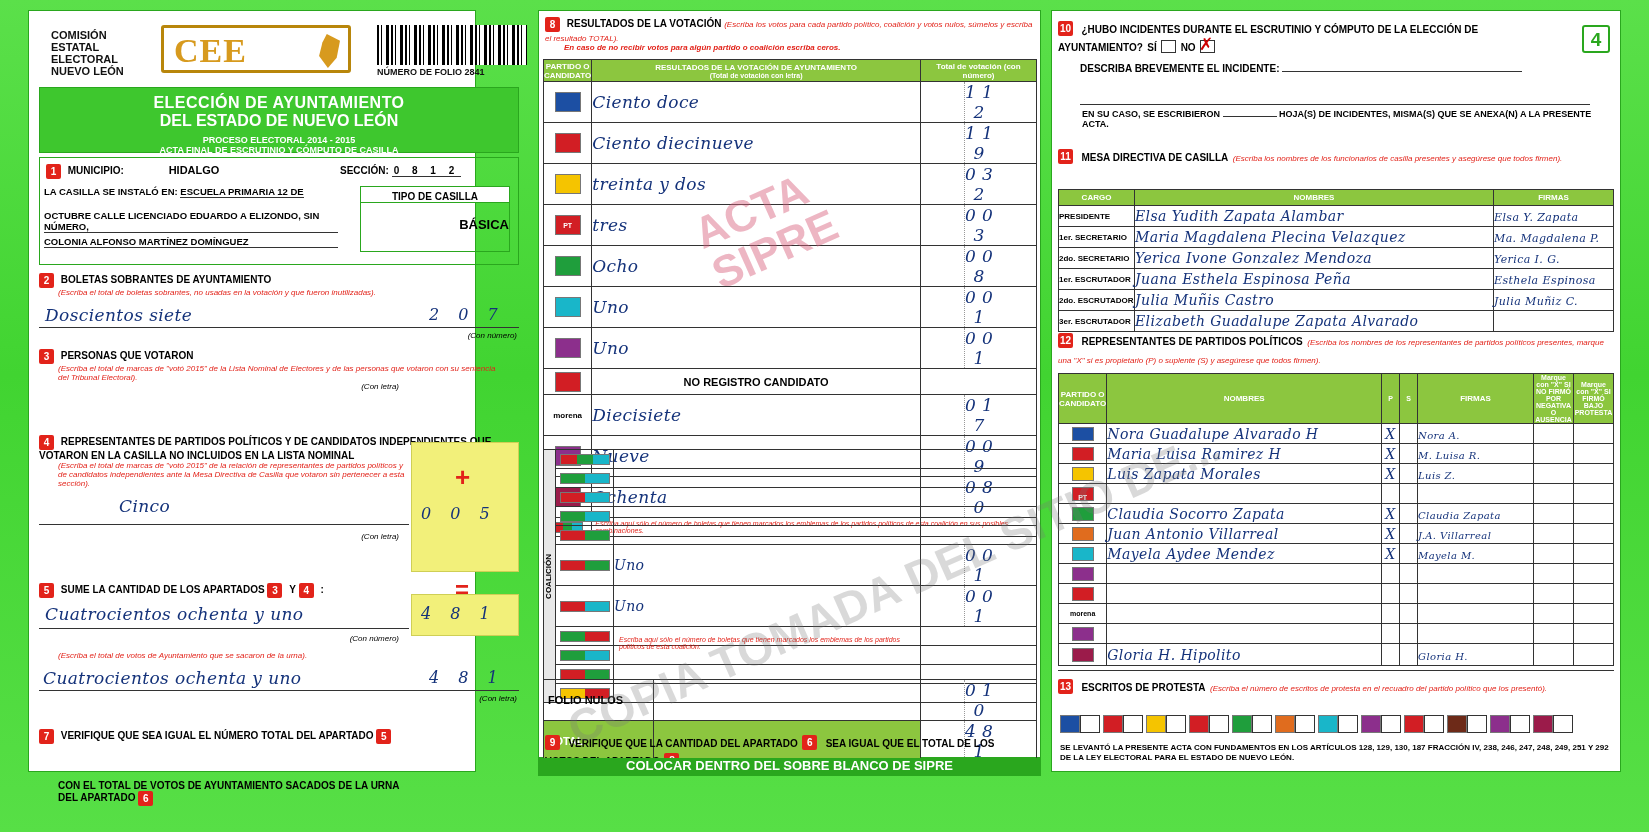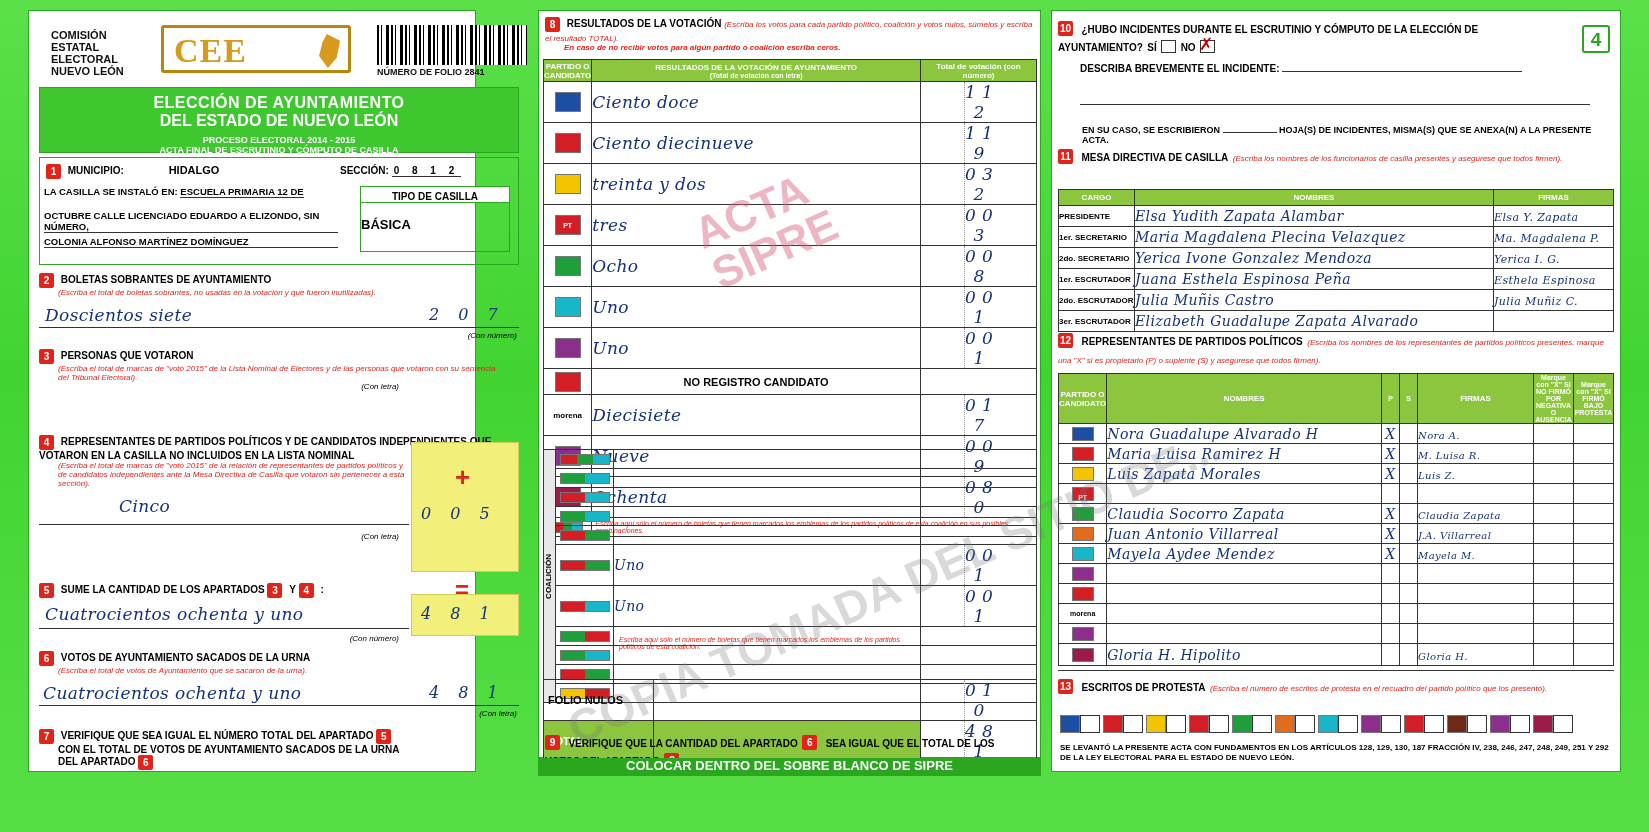--- a/index.html
+++ b/index.html
@@ -25,21 +25,21 @@
 
   .num {
     display:inline-block; width:15px; height:15px; line-height:15px;
     background:#e2231a; color:#fff; font-weight:bold; font-size:10px;
     text-align:center; border-radius:2px; vertical-align:middle; margin-right:4px;
   }
   .red { color:#e2231a; }
   .bold { font-weight:bold; }
   .ital { font-style:italic; }
   .t8 { font-size:8px; }
-  .t9 { font-size:9px;margin-top:16px; }
+  .t9 { font-size:9px; }
   .t10 { font-size:10px; }
   .t11 { font-size:11px; }
 
   
   .hw {
     font-family:"DejaVu Serif", serif;
     font-style:italic;
     color:#14327a;
     font-size:17px;
     letter-spacing:.4px;
@@ -62,21 +62,21 @@
   .greenbar .l1 { margin-top:6px; font-size:16px; font-weight:bold; letter-spacing:.5px;}
   .greenbar .l2 { font-size:16px; font-weight:bold; }
   .greenbar .l3 { font-size:9px; font-weight:bold; margin-top:5px;}
   .greenbar .l4 { font-size:9px; font-weight:bold; }
 
   .box1 { position:absolute; left:10px; top:146px; width:480px; height:108px; border:1px solid #2aa71e; }
   .line { border-bottom:1px solid #333; }
 
   .sectbox { position:absolute; right:8px; top:28px; width:150px; height:66px; border:1px solid #2aa71e; }
   .sectbox .hd { background:#fff; text-align:center; font-size:10px; font-weight:bold; padding-top:4px; border-bottom:1px solid #2aa71e;}
-  .sectbox .val { text-align:left; padding-top:14px;}
+  .sectbox .val { text-align:right; padding-top:14px;}
 
   .yellow { background:#f2f07a; }
 
   
   .tbl { border-collapse:collapse; width:100%; }
   .tbl td, .tbl th { border:1px solid #333; padding:0; }
   .hdrow { background:#8cc63f; color:#fff; font-size:8px; font-weight:bold; text-align:center;}
   .party-cell { width:34px; height:26px; text-align:center; }
   .partyico {
     display:inline-block; width:26px; height:20px; border:1px solid #777; vertical-align:middle;
@@ -213,39 +213,35 @@
         <div class="yellow" style="position:absolute;left:372px;top:-4px;width:108px;height:42px;border:1px solid #cfcf55;"></div>
         <div class="red bold" style="position:absolute;left:416px;top:-22px;font-size:24px;">=</div>
         <div class="hw" style="position:absolute;left:6px;top:6px;">Cuatrocientos ochenta y uno</div>
         <div class="hw dig" style="position:absolute;left:382px;top:6px;">4 8 1</div>
         <div style="position:absolute;left:0;top:30px;width:370px;border-bottom:1px solid #333;"></div>
       </div>
       <div class="t8 ital" style="width:360px;text-align:right;">(Con número)</div>
     </div>
 
     <div style="position:absolute;left:10px;top:640px;width:480px;">
-      <div class="t10">
-        <span class="num">6</span>
-        <span class="bold">VOTOS DE AYUNTAMIENTO SACADOS DE LA URNA</span>
-      </div>
       <div class="t8 red ital" style="margin-left:19px;">(Escriba el total de votos de Ayuntamiento que se sacaron de la urna).</div>
       <div style="position:relative;height:34px;">
         <div class="hw" style="position:absolute;left:4px;top:8px;">Cuatrocientos ochenta y uno</div>
         <div class="hw dig" style="position:absolute;left:390px;top:8px;">4 8 1</div>
         <div style="position:absolute;left:0;top:30px;width:480px;border-bottom:1px solid #333;"></div>
       </div>
       <div class="t8 ital" style="width:478px;text-align:right;">(Con letra)</div>
     </div>
 
     <div style="position:absolute;left:10px;top:718px;width:480px;">
       <div class="t10">
         <span class="num">7</span>
         <span class="bold">VERIFIQUE QUE SEA IGUAL EL NÚMERO TOTAL DEL APARTADO</span>
         <span class="num">5</span>
-        <span class="bold" style="display:block;margin-left:19px;">
+        <span class="bold" style="display:block;margin-left:19px;margin-top:36px;">
           <span>CON EL TOTAL DE VOTOS DE AYUNTAMIENTO SACADOS DE LA URNA</span>
         </span>
         <span class="bold" style="display:block;margin-left:19px;">
           <span>DEL APARTADO</span>
           <span class="num">6</span>
         </span>
       </div>
     </div>
   </div>
 

